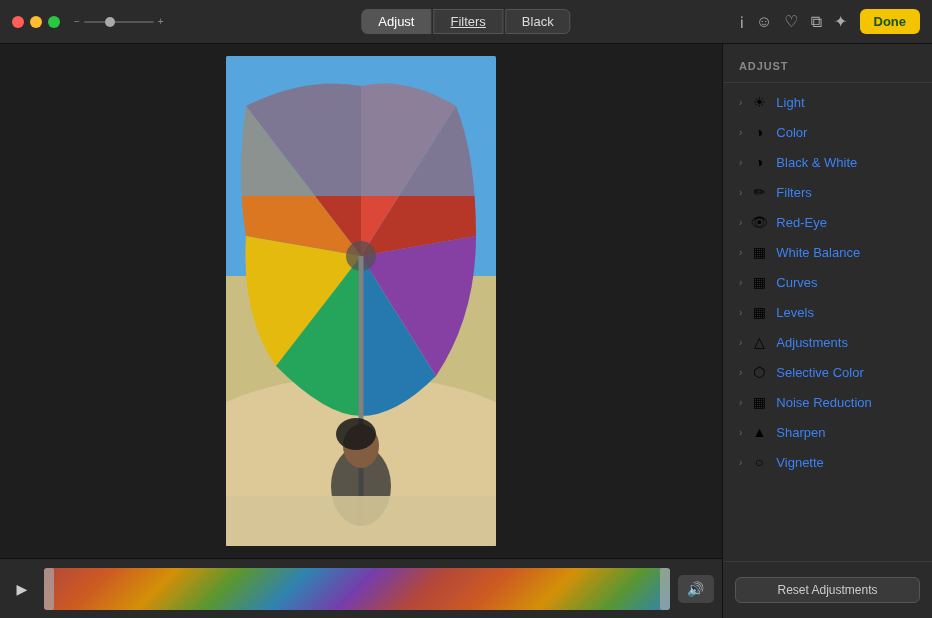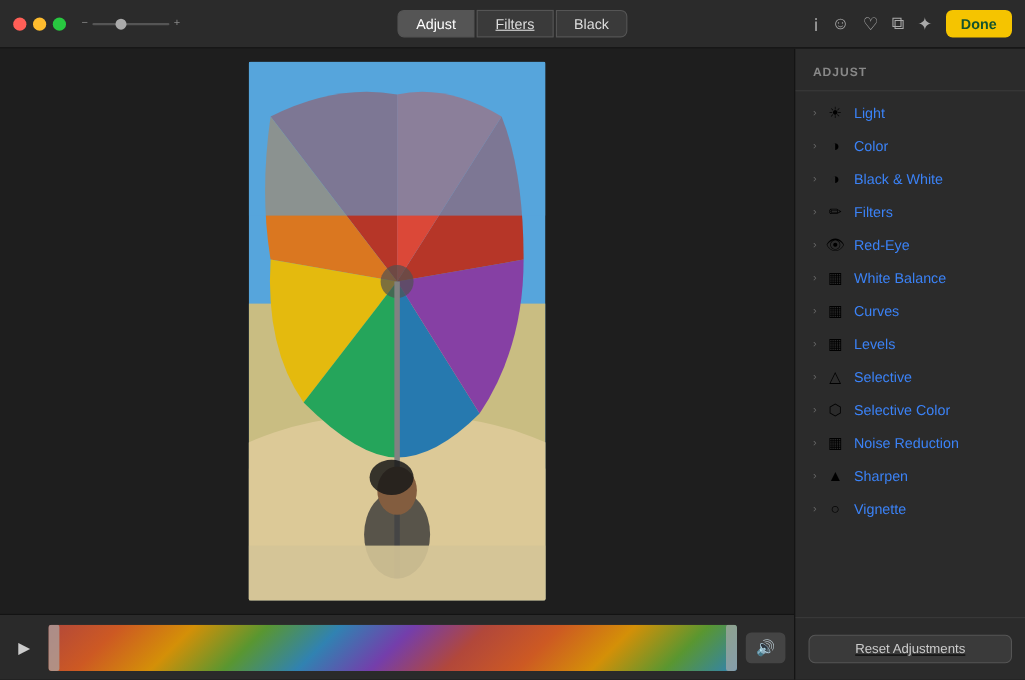--- a/index.html
+++ b/index.html
@@ -268,21 +268,20 @@
     .adjust-label {
       color: #3b82f6;
       font-size: 13px;
     }
 
     .panel-footer {
       padding: 15px 12px;
       border-top: 1px solid #3a3a3a;
       display: flex;
       justify-content: flex-end;
-      text-decoration: underline;
     }
     .reset-btn {
       background: #3a3a3a;
       color: #ccc;
       border: 1px solid #555;
       padding: 5px 16px;
       border-radius: 6px;
       font-size: 12px;
       cursor: pointer;
       width: 100%;
@@ -437,21 +436,21 @@
 
       <div class="adjust-item">
         <span class="chevron">›</span>
         <span class="adjust-icon">▦</span>
         <span class="adjust-label">Levels</span>
       </div>
 
       <div class="adjust-item">
         <span class="chevron">›</span>
         <span class="adjust-icon">△</span>
-        <span class="adjust-label">Selective</span>
+        <span class="adjust-label">Adjustments</span>
       </div>
 
       <div class="adjust-item">
         <span class="chevron">›</span>
         <span class="adjust-icon">⬡</span>
         <span class="adjust-label">Selective Color</span>
       </div>
 
       <div class="adjust-item">
         <span class="chevron">›</span>

